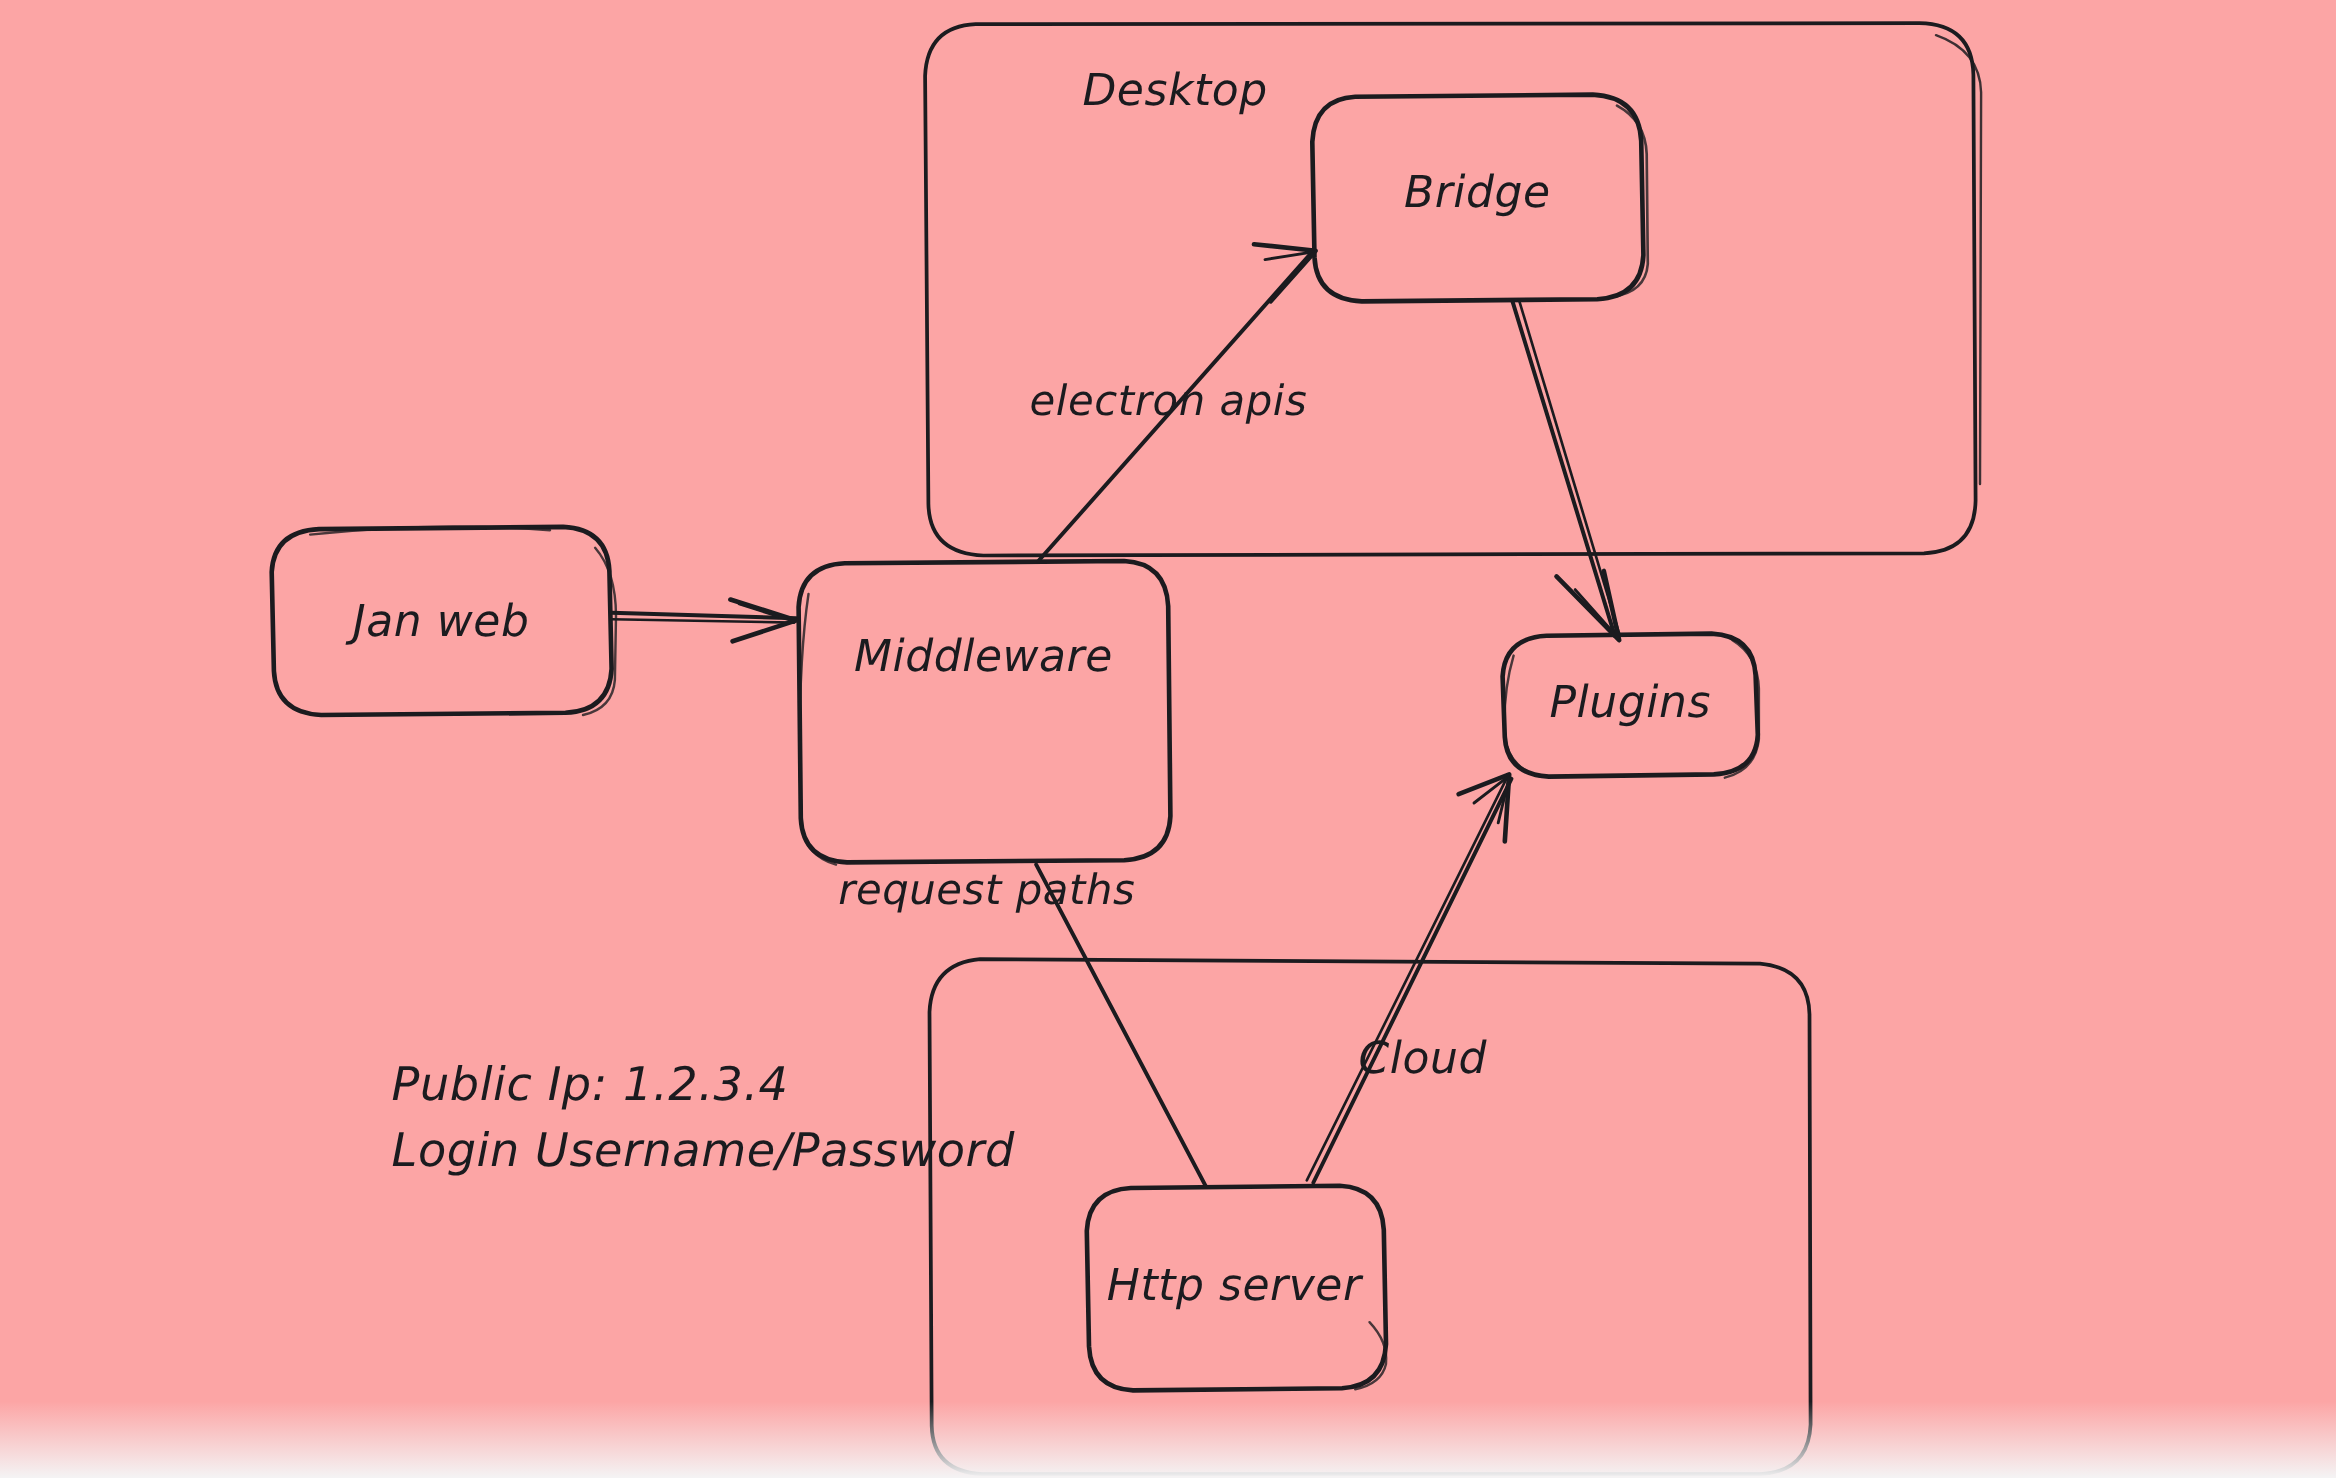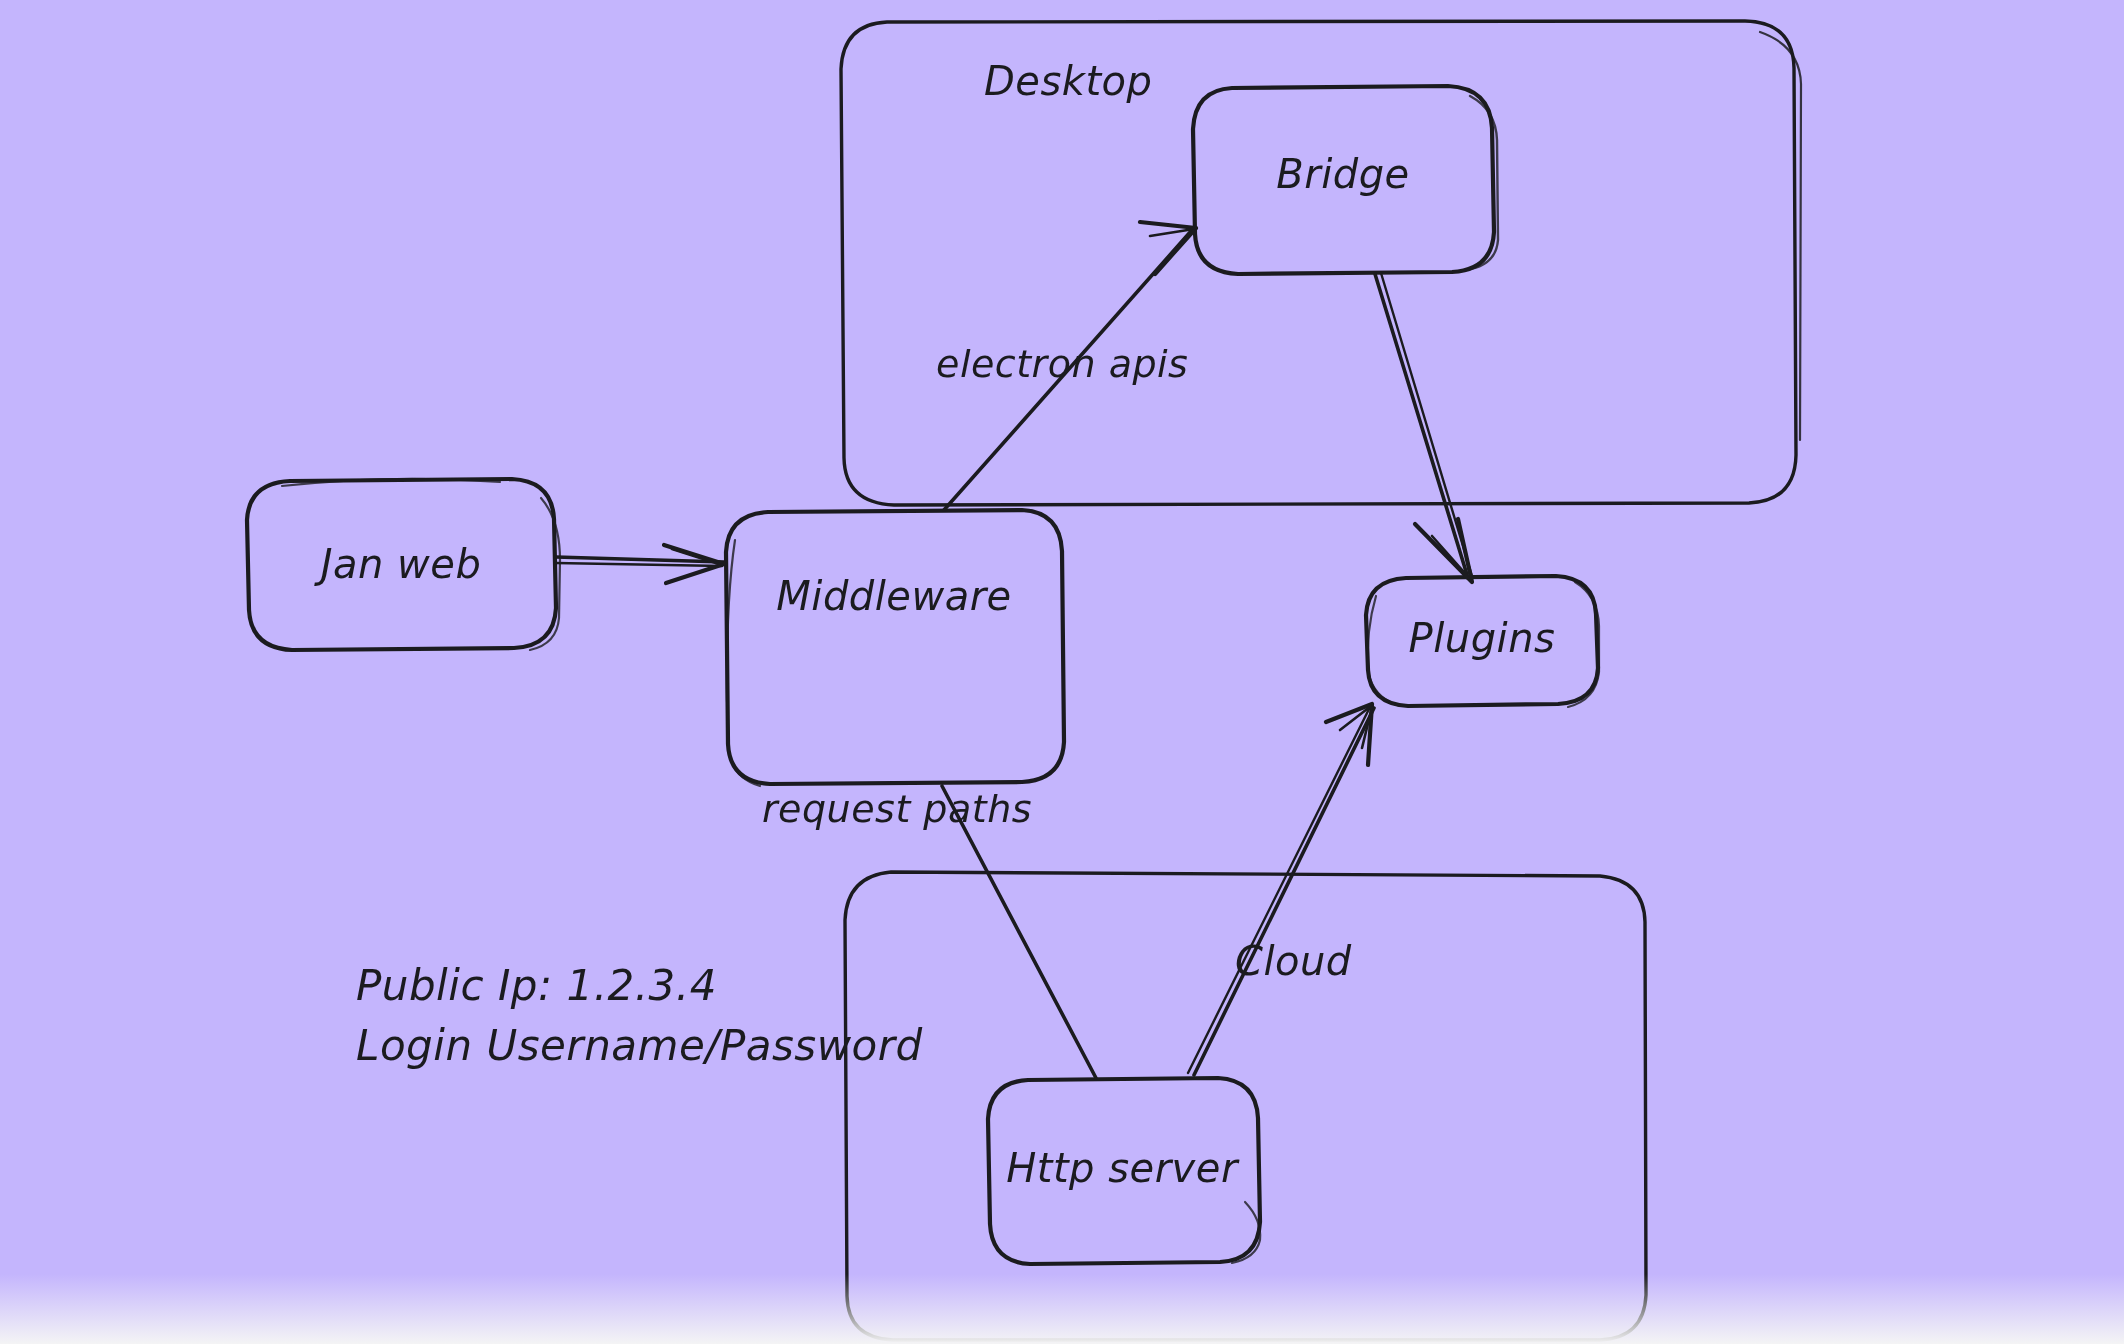--- a/index.html
+++ b/index.html
@@ -10,21 +10,21 @@
   body {
     width: 2124px;
     height: 1344px;
     overflow: hidden;
     font-family: "DejaVu Sans", sans-serif;
   }
   #canvas-root {
     position: relative;
     width: 2124px;
     height: 1344px;
-    background: #c4b5fd;
+    background: #fca5a5;
   }
   
   #bottom-fade {
     position: absolute;
     left: 0;
     bottom: 0;
     width: 2124px;
     height: 70px;
     background: linear-gradient(to bottom, rgba(245,245,245,0) 0%, rgba(244,244,245,1) 100%);
     pointer-events: none;

